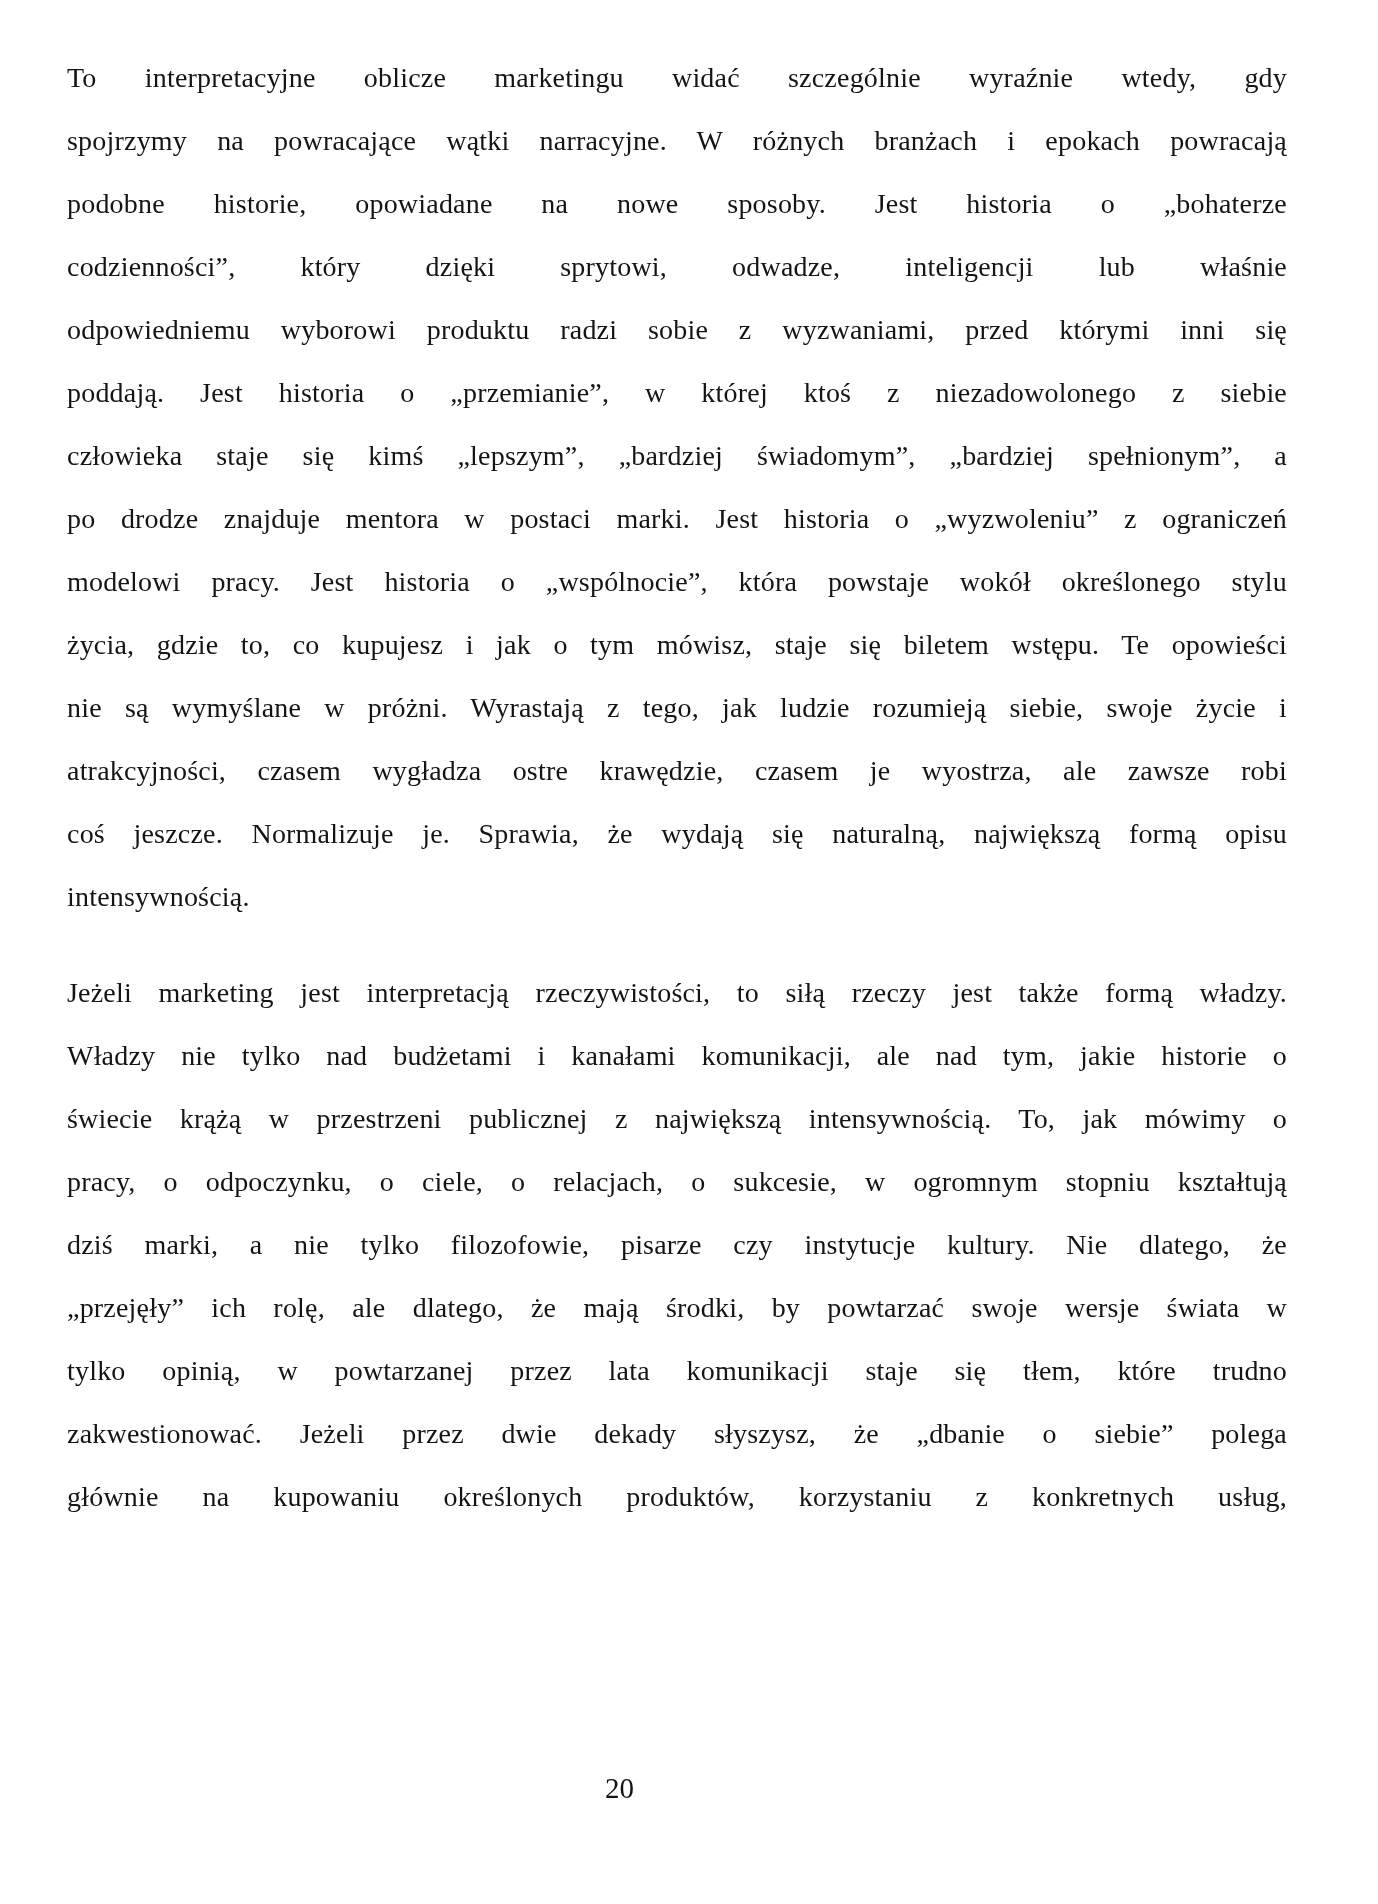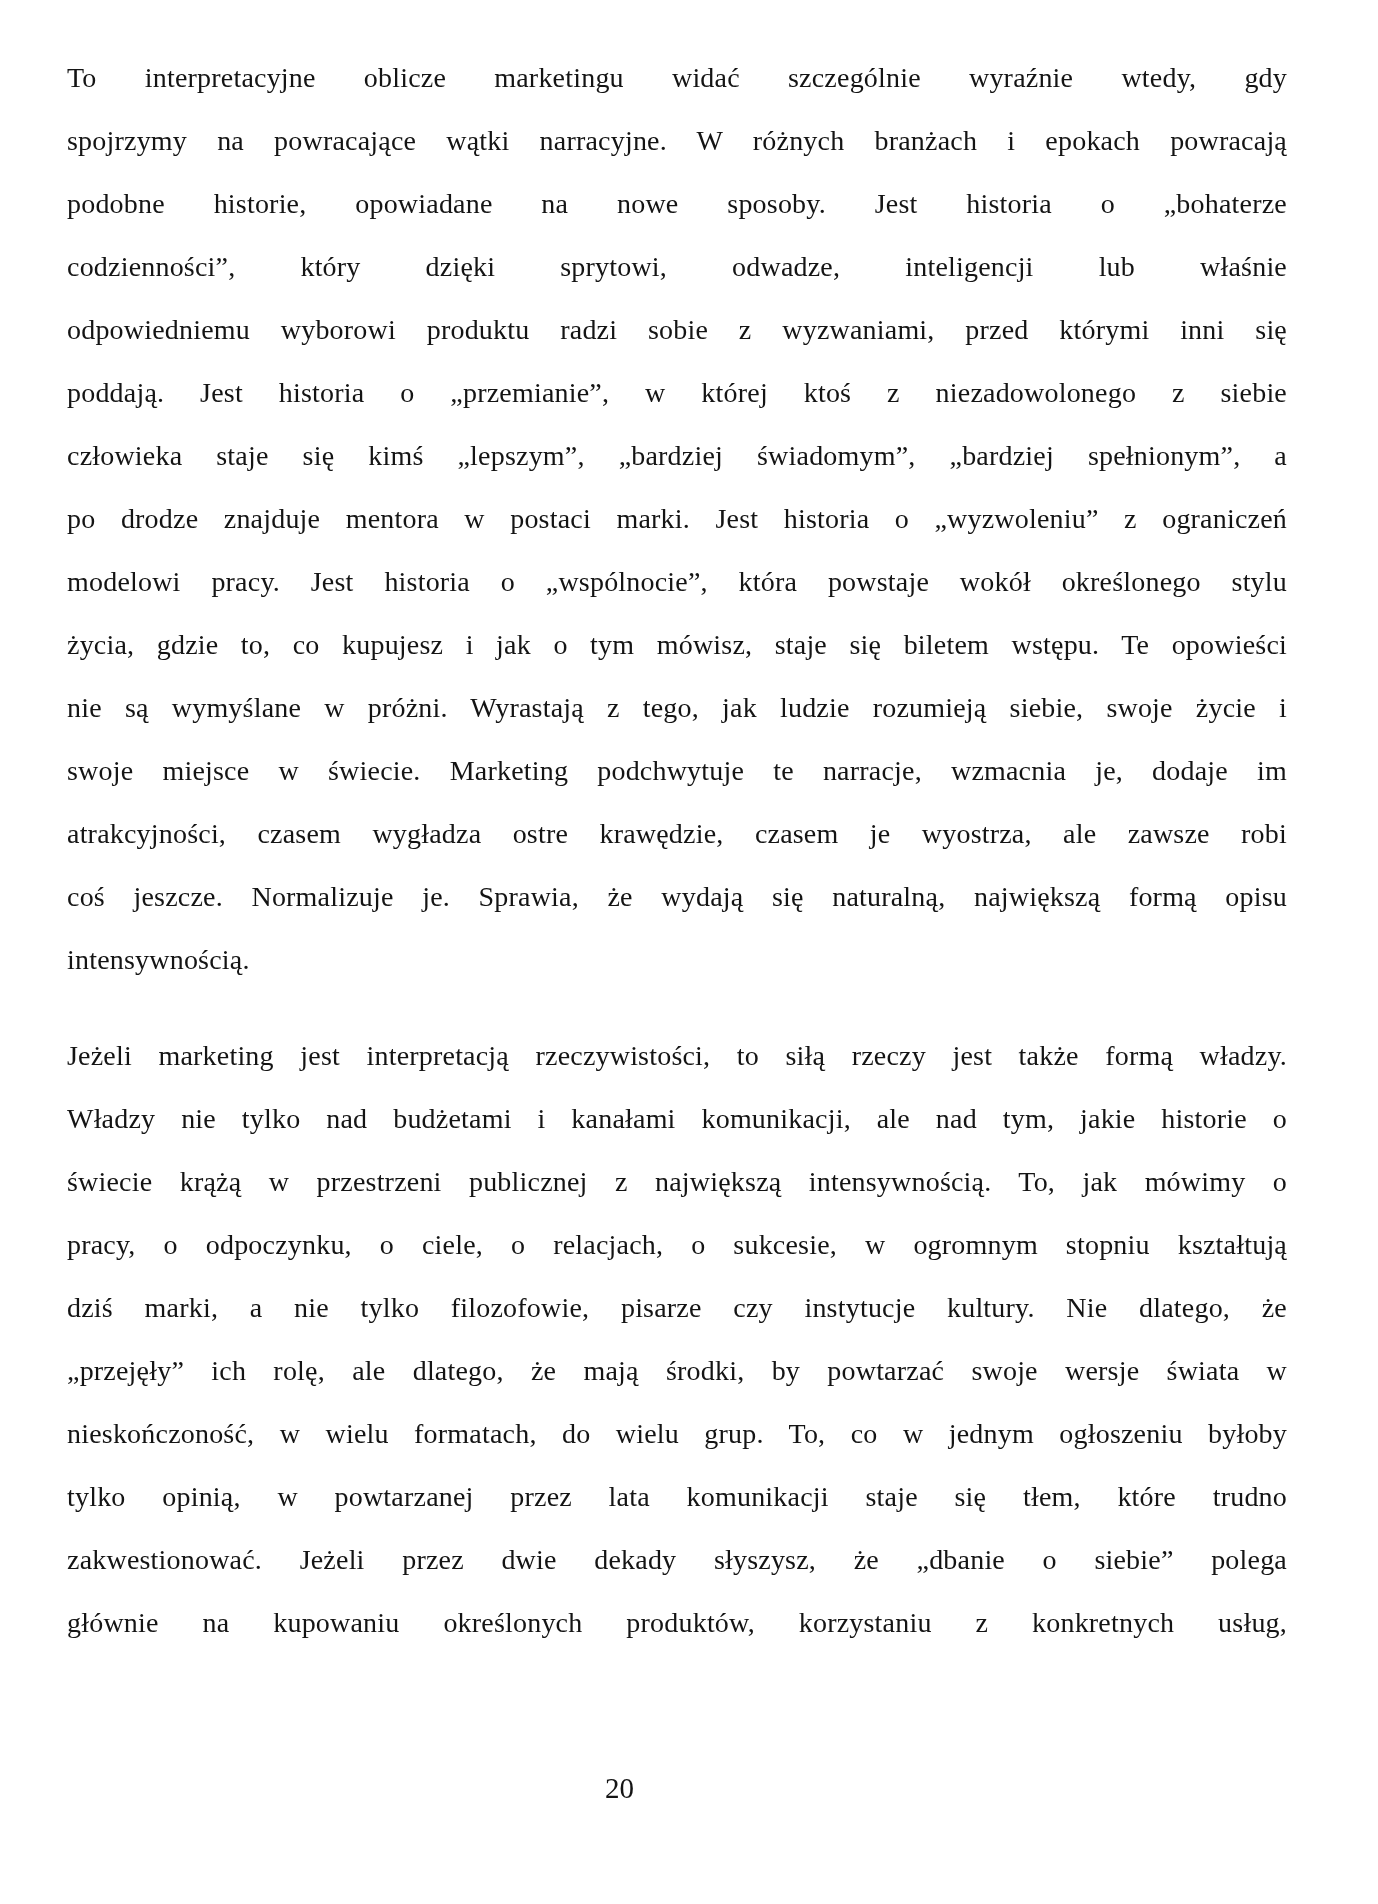--- a/index.html
+++ b/index.html
@@ -69,33 +69,31 @@
         <div class="line">spojrzymy na powracające wątki narracyjne. W różnych branżach i epokach powracają</div>
         <div class="line">podobne historie, opowiadane na nowe sposoby. Jest historia o „bohaterze</div>
         <div class="line">codzienności”, który dzięki sprytowi, odwadze, inteligencji lub właśnie</div>
         <div class="line">odpowiedniemu wyborowi produktu radzi sobie z wyzwaniami, przed którymi inni się</div>
         <div class="line">poddają. Jest historia o „przemianie”, w której ktoś z niezadowolonego z siebie</div>
         <div class="line">człowieka staje się kimś „lepszym”, „bardziej świadomym”, „bardziej spełnionym”, a</div>
         <div class="line">po drodze znajduje mentora w postaci marki. Jest historia o „wyzwoleniu” z ograniczeń</div>
         <div class="line">modelowi pracy. Jest historia o „wspólnocie”, która powstaje wokół określonego stylu</div>
         <div class="line">życia, gdzie to, co kupujesz i jak o tym mówisz, staje się biletem wstępu. Te opowieści</div>
         <div class="line">nie są wymyślane w próżni. Wyrastają z tego, jak ludzie rozumieją siebie, swoje życie i</div>
-        <div class="line">swoje miejsce w świecie. Marketing podchwytuje te narracje, wzmacnia je, dodaje im</div>
         <div class="line">atrakcyjności, czasem wygładza ostre krawędzie, czasem je wyostrza, ale zawsze robi</div>
         <div class="line">coś jeszcze. Normalizuje je. Sprawia, że wydają się naturalną, największą formą opisu</div>
         <div class="line last">intensywnością.</div>
       </div>
       <div class="paragraph">
         <div class="line">Jeżeli marketing jest interpretacją rzeczywistości, to siłą rzeczy jest także formą władzy.</div>
         <div class="line">Władzy nie tylko nad budżetami i kanałami komunikacji, ale nad tym, jakie historie o</div>
         <div class="line">świecie krążą w przestrzeni publicznej z największą intensywnością. To, jak mówimy o</div>
         <div class="line">pracy, o odpoczynku, o ciele, o relacjach, o sukcesie, w ogromnym stopniu kształtują</div>
         <div class="line">dziś marki, a nie tylko filozofowie, pisarze czy instytucje kultury. Nie dlatego, że</div>
         <div class="line">„przejęły” ich rolę, ale dlatego, że mają środki, by powtarzać swoje wersje świata w</div>
-        <div class="line">nieskończoność, w wielu formatach, do wielu grup. To, co w jednym ogłoszeniu byłoby</div>
         <div class="line">tylko opinią, w powtarzanej przez lata komunikacji staje się tłem, które trudno</div>
         <div class="line">zakwestionować. Jeżeli przez dwie dekady słyszysz, że „dbanie o siebie” polega</div>
         <div class="line">głównie na kupowaniu określonych produktów, korzystaniu z konkretnych usług,</div>
       </div>
     </main>
   <footer class="page-footer">
     <span class="page-number">20</span>
   </footer>
 </div>
 

